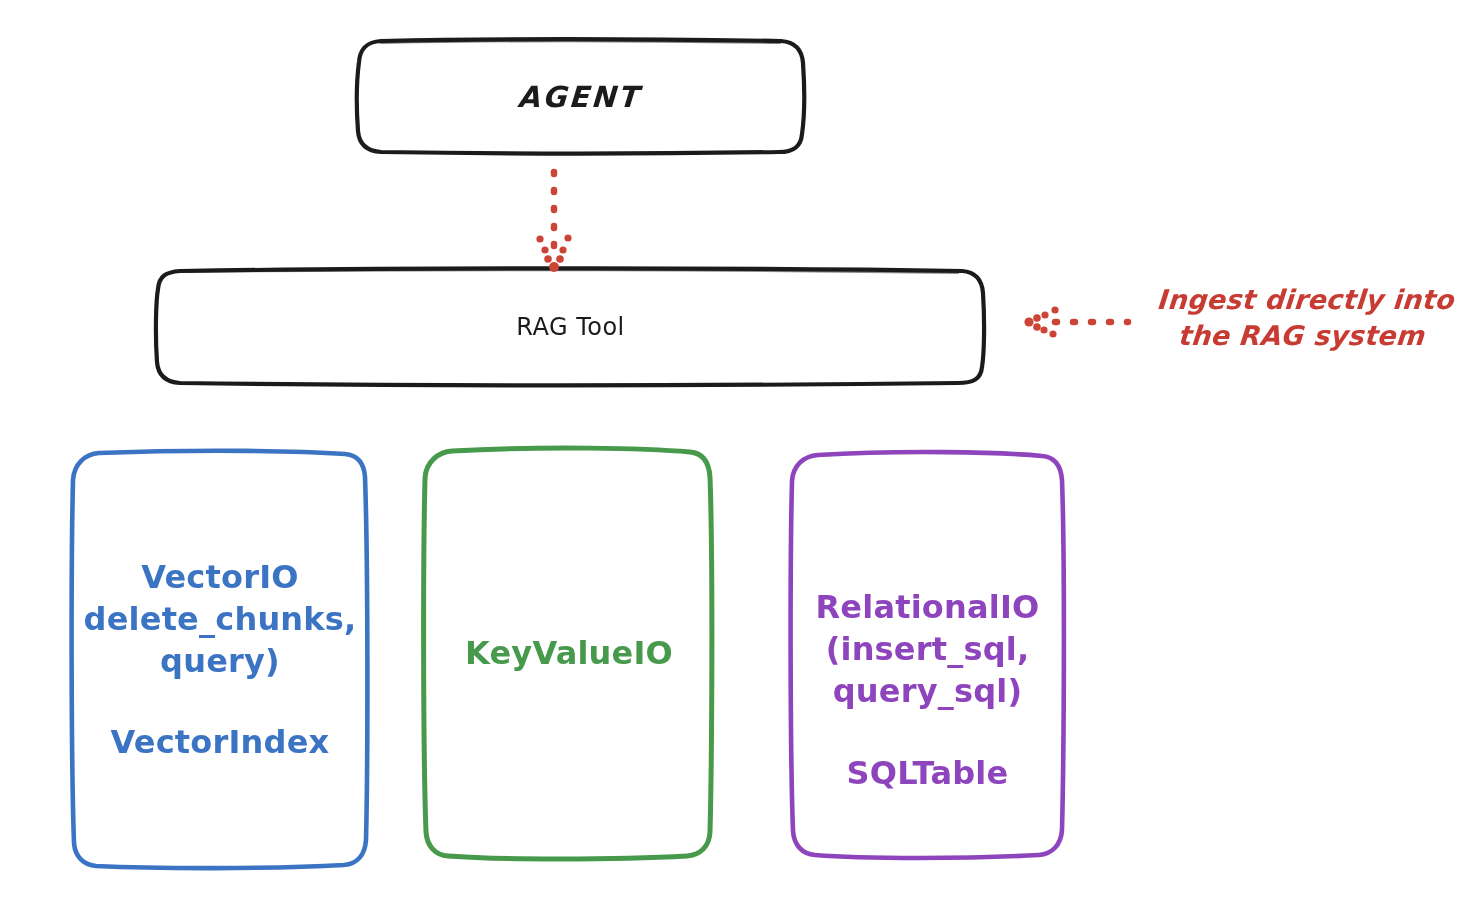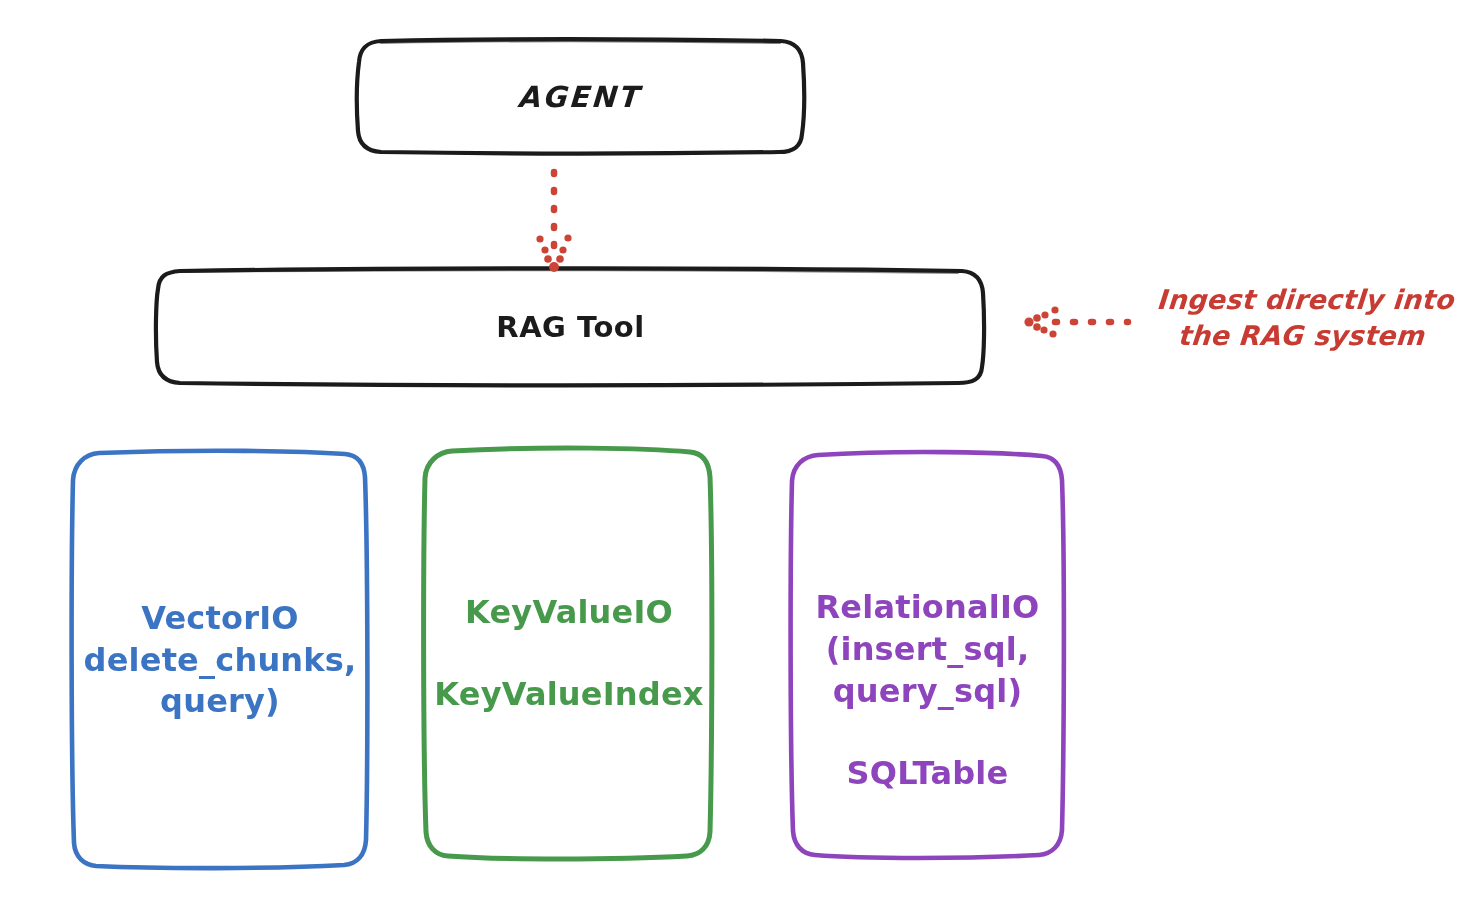--- a/index.html
+++ b/index.html
@@ -40,22 +40,22 @@
   .agent-label {
     font-size: 29px;
     font-style: italic;
     font-weight: 700;
     letter-spacing: 2.5px;
     color: #1b1b1b;
     transform: skewX(-6deg);
   }
   
   .ragtool-label {
-    font-size: 29px;
-    font-weight: 700;
+    font-size: 24px;
+    font-weight: 400;
     color: #1b1b1b;
     letter-spacing: 0.5px;
   }
   
   .leaf-label {
     font-size: 32px;
     font-weight: 600;
     line-height: 1.31;
     letter-spacing: 0.2px;
   }
@@ -181,27 +181,27 @@
   <div class="node-text" style="left:157px; top:270px; width:827px; height:114px;">
     <span class="ragtool-label">RAG Tool</span>
   </div>
 
   <div class="node-text" style="left:74px; top:453px; width:292px; height:415px;">
     <div class="leaf-label leaf-blue">
       <div>VectorIO</div>
       <div>delete_chunks,</div>
       <div>query)</div>
     </div>
+    <div class="leaf-label leaf-blue second">VectorIndex</div>
   </div>
 
   <div class="node-text" style="left:426px; top:451px; width:286px; height:406px;">
     <div class="leaf-label leaf-green">
       <div>KeyValueIO</div>
     </div>
-    <div class="leaf-label leaf-green second">KeyValueIndex</div>
   </div>
 
   <div class="node-text" style="left:792px; top:455px; width:271px; height:472px;">
     <div class="leaf-label leaf-purple">
       <div>RelationalIO</div>
       <div>(insert_sql,</div>
       <div>query_sql)</div>
     </div>
     <div class="leaf-label leaf-purple second">SQLTable</div>
   </div>

